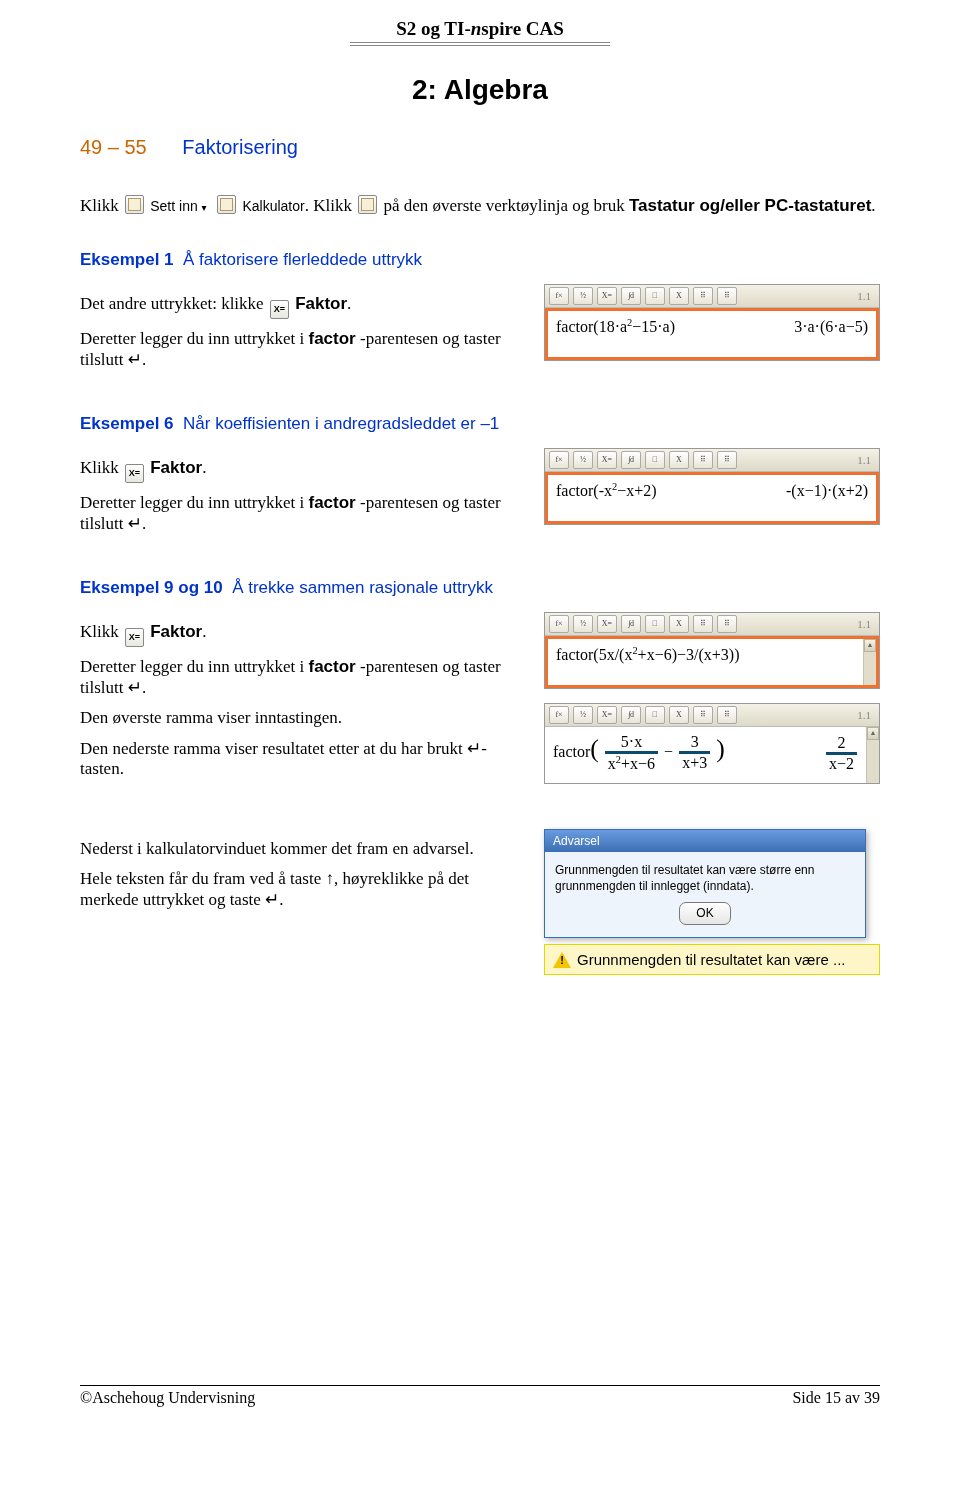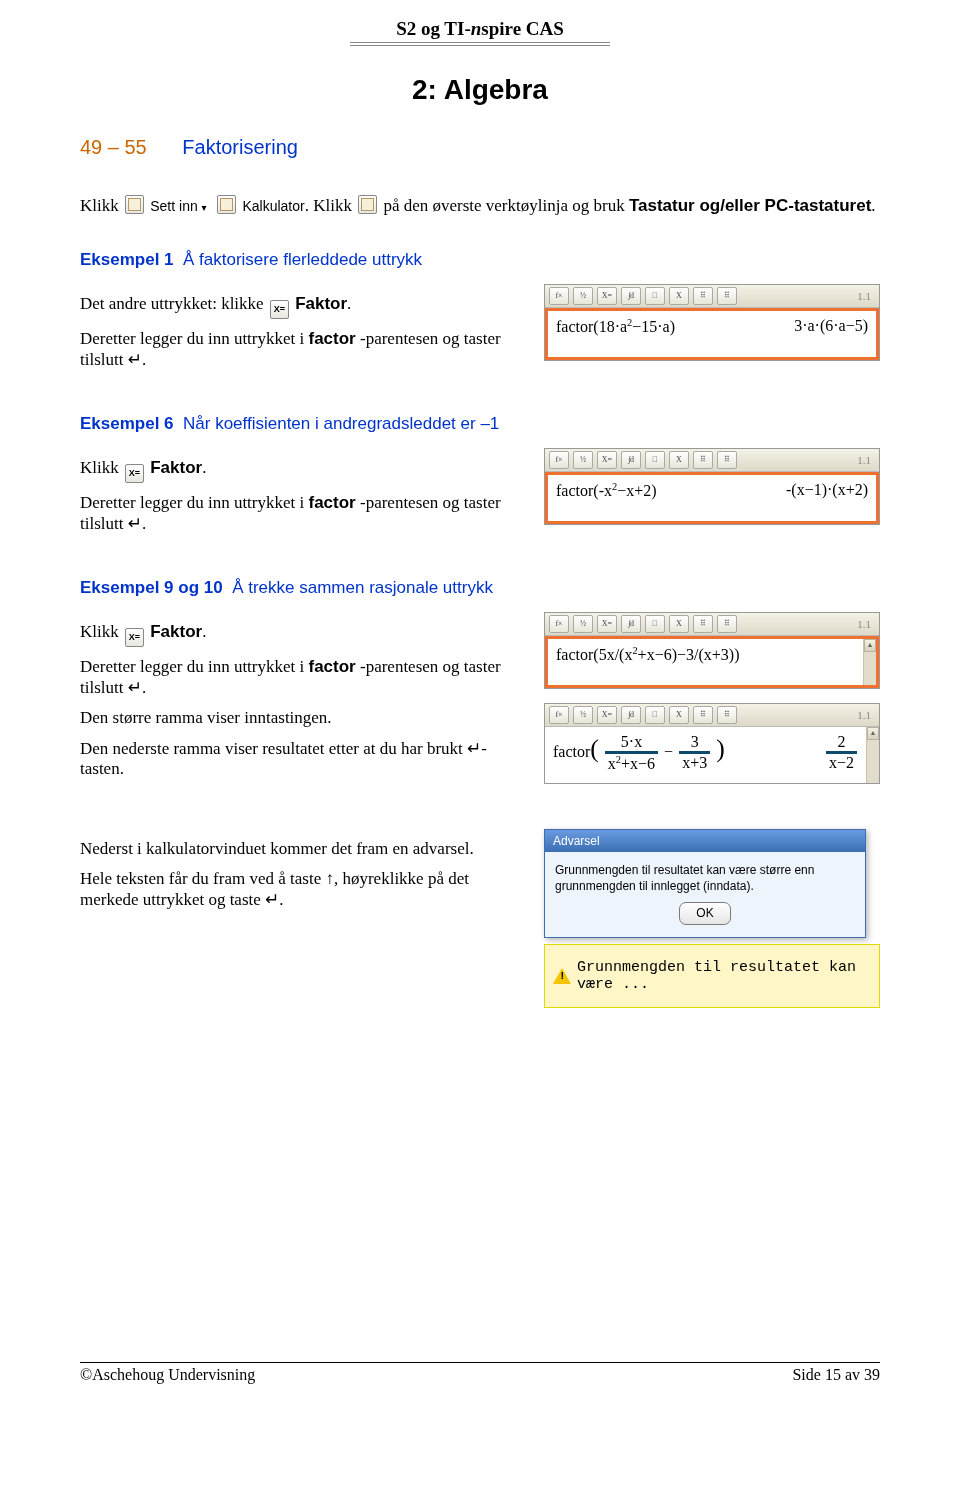--- a/index.html
+++ b/index.html
@@ -135,21 +135,21 @@
   .calc-body {
     background: #fff;
     border-top: 3px solid #f07030;
     border-bottom: 3px solid #f07030;
     border-left: 3px solid #f07030;
     border-right: 3px solid #f07030;
     padding: 6px 8px 10px 8px;
     min-height: 30px;
     position: relative;
   }
-  .calc-row { display: flex; justify-content: space-between; align-items: flex-start; font-size: 16px; }
+  .calc-row { display: flex; justify-content: space-between; align-items: flex-end; font-size: 16px; }
   .math { font-family: "Times New Roman", serif; font-style: normal; }
   .sup { font-size: 0.65em; vertical-align: 0.55em; }
   .frac { display:inline-block; text-align:center; vertical-align:middle; padding:0 2px;}
   .frac .num { display:block; padding:0 3px;}
   .frac .den { display:block; border-top:3px solid #0c4a6e; padding:0 3px;}
   .calc-plain { border: 1px solid #999; background: #e8e3d2; }
   .calc-plain .calc-body { border: none; }
   .scrollbar { position:absolute; right:0; top:0; bottom:0; width:12px; background:#e2ddcb; border-left:1px solid #c8c3ae; }
   .scrollbar .btn{ height:11px; background:linear-gradient(#f6f2e3,#d6d1bc); border:1px solid #b8b39d; margin:0; font-size:7px; text-align:center; line-height:11px; color:#666;}
   .dialog {
@@ -166,42 +166,42 @@
   }
   .dialog-body{ padding:10px 10px 12px 10px; line-height:1.35; font-size:12px;}
   .dialog-btn{
     display:block; width:50px; margin:8px auto 0 auto;
     border:1px solid #7a7a7a; background:linear-gradient(#fff,#e6e6e6);
     text-align:center; padding:2px 0; border-radius:7px; font-size:12px;
   }
   .warning-bar{
     background:#fff6c8;
     border:1px solid #e0d900;
-    padding:14px 8px;
-    font-family: Liberation Mono, monospace;
+    padding:6px 8px;
+    font-family: Liberation Sans, sans-serif;
     font-size:15px;
-    display:flex; align-items:center; gap:6px;
+    display:flex; align-items:flex-end; gap:6px;
     margin-top:6px;
   }
   .warn-icon{
     width:0;height:0;
     border-left:9px solid transparent;
     border-right:9px solid transparent;
     border-bottom:16px solid #f5c400;
     position:relative;
   }
   .warn-icon::after{
     content:"!";
     position:absolute; left:-3px; top:2px;
     font-size:11px; font-weight:bold; color:#000;
     width:6px; text-align:center;
   }
   .footer-block{
     position:absolute;
-    bottom:36px;
+    bottom:13px;
     left:40px; right:40px;
   }
   .footer-rule{ border-top:1px solid #000; margin-bottom:3px;}
   .footer-row{ display:flex; justify-content:space-between; font-size:16px;}
 </style>
 </head>
 <body>
 
 <div class="page">
   <div class="header-title">
@@ -317,21 +317,21 @@
     <div class="left-col">
       <p>
         <span>Klikk</span>
         <span class="inline-icon icon-x-equals">X=</span>
         <span class="sans-b">Faktor</span><span>.</span>
       </p>
       <p>
         <span>Deretter legger du inn uttrykket i</span>
         <span class="sans-b">factor</span><span> -parentesen og taster tilslutt ↵.</span>
       </p>
-      <p>Den større ramma viser inntastingen.</p>
+      <p>Den øverste ramma viser inntastingen.</p>
       <p>Den nederste ramma viser resultatet etter at du har brukt ↵-tasten.</p>
     </div>
     <div class="right-col">
       <div class="calc-panel" style="margin-bottom:14px;">
         <div class="calc-toolbar">
           <span class="tool-btn">f×</span>
           <span class="tool-btn">½</span>
           <span class="tool-btn">X=</span>
           <span class="tool-btn">∫d</span>
           <span class="tool-btn">⎕</span>

